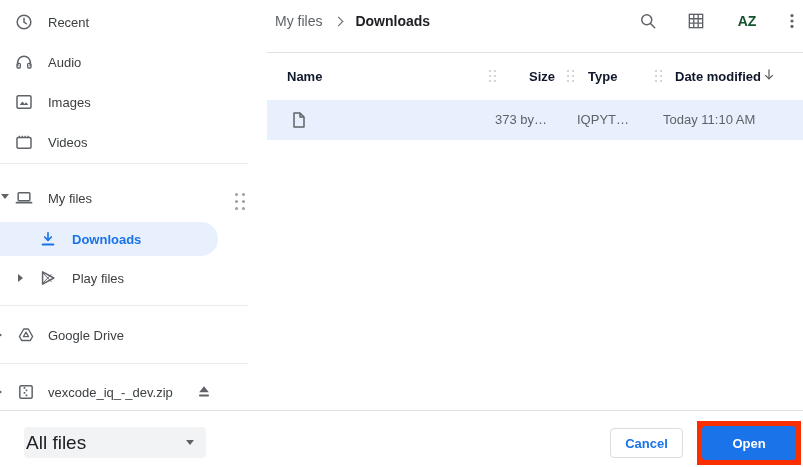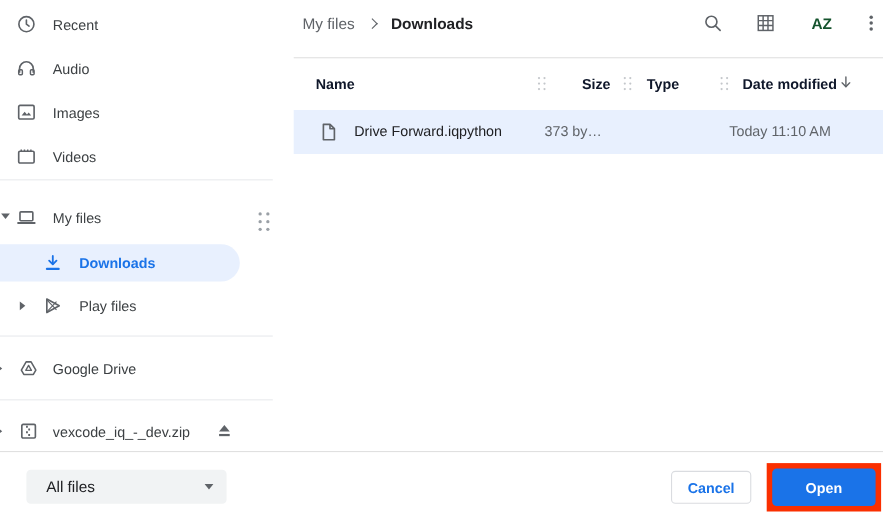--- a/index.html
+++ b/index.html
@@ -35,21 +35,21 @@
   
   .tbl-border{position:absolute;left:0;top:52px;width:536px;height:1px;background:#e0e0e0;}
   .thead{position:absolute;left:0;top:53px;width:536px;height:47px;}
   .th{position:absolute;top:0;height:47px;line-height:47px;font-size:13px;color:#0f172a;font-weight:bold;cursor:pointer;white-space:nowrap;}
   .row{position:absolute;left:0;top:100px;width:536px;height:40px;background:#e8f0fe;cursor:pointer;}
   .cell{position:absolute;top:0;height:40px;line-height:40px;font-size:13px;color:#5f6368;white-space:nowrap;}
   .cell.name{color:#202124;}
   
   .footer{position:absolute;left:0;top:410px;width:803px;height:57px;border-top:1px solid #e0e0e0;background:#fff;}
   .filetype{position:absolute;left:24px;top:16px;width:182px;height:31px;background:#f1f3f4;border-radius:4px;cursor:pointer;}
-  .filetype .val{position:absolute;left:18px;top:0;line-height:31px;font-size:14px;color:#202124;}
+  .filetype .val{position:absolute;left:2px;top:0;line-height:31px;font-size:19px;color:#202124;}
   .filetype .caret{position:absolute;right:12px;top:13px;}
   .btn-cancel{position:absolute;left:610px;top:17px;width:73px;height:30px;background:#fff;border:1px solid #dadce0;
         border-radius:4px;color:#1a73e8;font-size:13px;font-weight:bold;font-family:inherit;cursor:pointer;}
   .open-annot{position:absolute;left:697px;top:10px;width:104px;height:44px;background:#fa2f00;padding:0;}
   .btn-open{position:absolute;left:5px;top:5px;width:94px;height:34px;background:#1a73e8;border:none;border-radius:4px;
         color:#fff;font-size:13px;font-weight:bold;font-family:inherit;cursor:pointer;}
   svg{display:block;}
 </style>
 </head>
 <body>
@@ -218,22 +218,22 @@
       </span>
     </div>
 
     <div class="row">
       <span class="cell" style="left:22px;top:10px;height:20px;line-height:20px">
         <svg viewBox="0 0 24 24" width="20" height="20" style="color:#5f6368">
             <path d="M6 3.6h7.2l4.8 4.8v12H6z" fill="none" stroke="currentColor" stroke-width="1.8" stroke-linejoin="round"></path>
             <path d="M13.2 3.6v4.8H18" fill="none" stroke="currentColor" stroke-width="1.8" stroke-linejoin="round"></path>
           </svg>
       </span>
-      <span class="cell name" style="left:55px">Drive Forward.iqpython</span>
       <span class="cell" style="left:228px">373 by…</span>
+      <span class="cell" style="left:310px">IQPYT…</span>
       <span class="cell" style="left:396px">Today 11:10 AM</span>
     </div>
   </div>
 
   <div class="footer">
     <div class="filetype">
       <span class="val">All files</span>
       <span class="caret tri-d"></span>
     </div>
     <button class="btn-cancel">Cancel</button>

